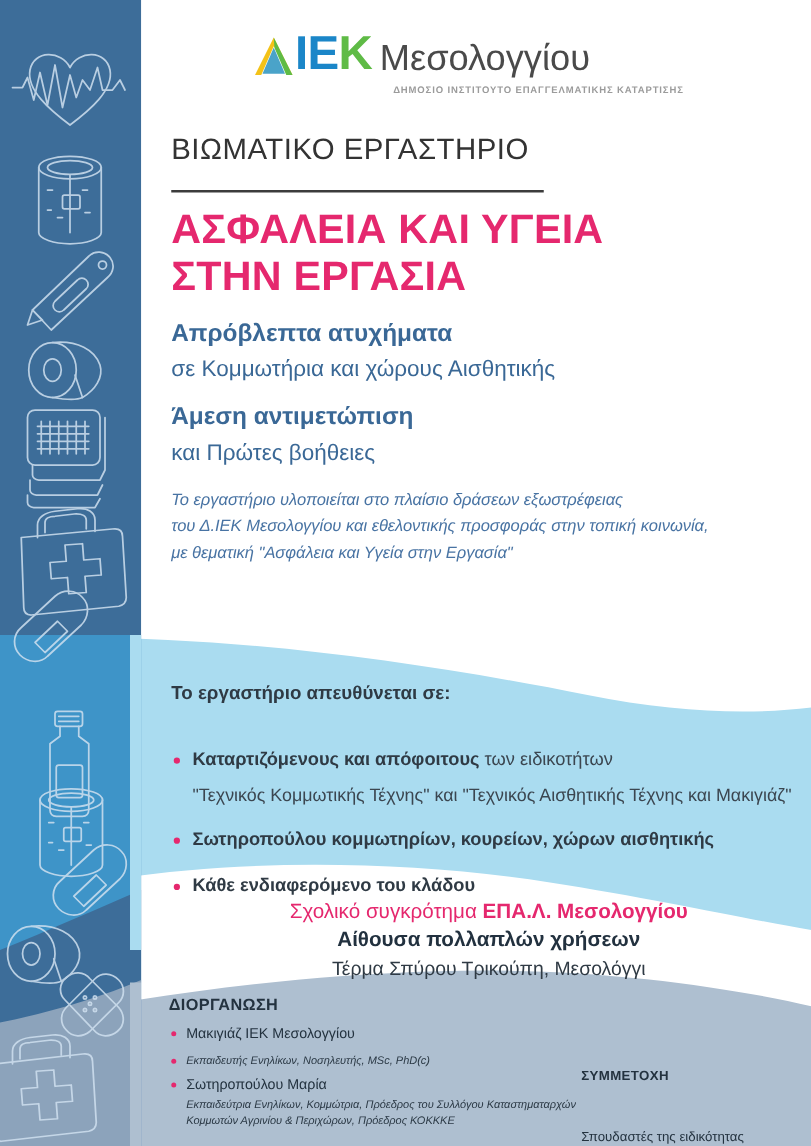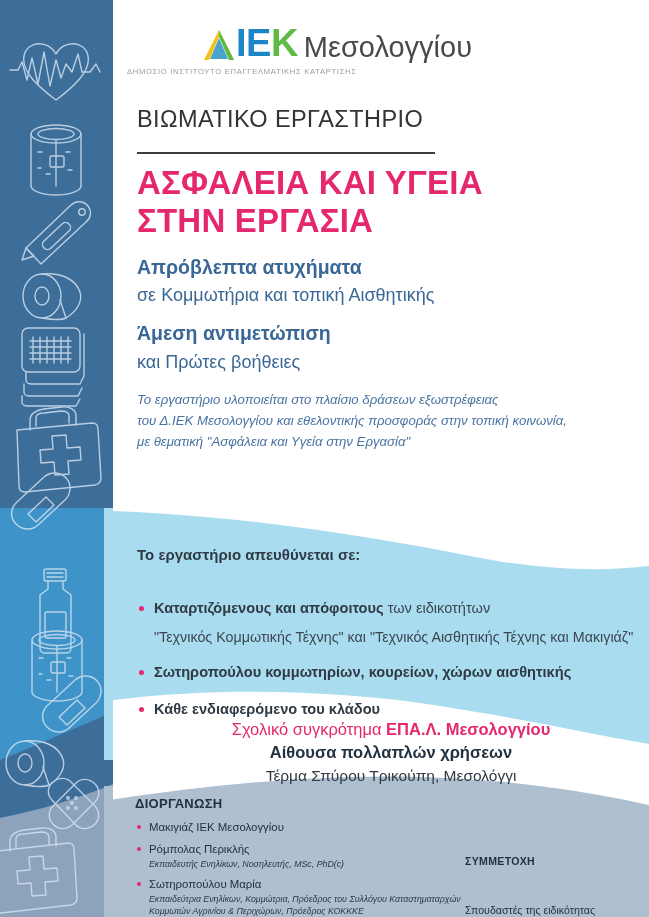--- a/index.html
+++ b/index.html
@@ -48,22 +48,22 @@
     line-height: 1;
   }
   .logo-iek .c-blue { color: #1b86c8; }
   .logo-iek .c-green { color: #5fbb46; }
   .logo-meso {
     font-size: 29px; color: #4a4a4a; font-weight: 400;
     line-height: 1; margin-left: 6px; letter-spacing: 0px;
   }
   .logo-sub {
     margin-top: 5px;
-    font-size: 7.6px; color: #9b9b9b; font-weight: 400;
-    letter-spacing: 0.7px; text-align: left;
+    font-size: 7.6px; color: #9b9b9b; font-weight: 700;
+    letter-spacing: 0.7px; text-align: right;
   }
 
   
   .kicker {
     position: absolute; left: 24px; top: 106px;
     font-size: 23.5px; color: #333333; letter-spacing: 0.4px;
     font-weight: 400;
   }
   .rule {
     position: absolute; left: 24px; top: 152px;
@@ -323,21 +323,21 @@
     </div>
 
     <div class="kicker">ΒΙΩΜΑΤΙΚΟ ΕΡΓΑΣΤΗΡΙΟ</div>
     <div class="rule"></div>
     <div class="headline">
       <div>ΑΣΦΑΛΕΙΑ ΚΑΙ ΥΓΕΙΑ</div>
       <div>ΣΤΗΝ ΕΡΓΑΣΙΑ</div>
     </div>
 
     <div class="sub1-bold">Απρόβλεπτα ατυχήματα</div>
-    <div class="sub1-reg">σε Κομμωτήρια και τοπική Αισθητικής</div>
+    <div class="sub1-reg">σε Κομμωτήρια και χώρους Αισθητικής</div>
     <div class="sub2-bold">Άμεση αντιμετώπιση</div>
     <div class="sub2-reg">και Πρώτες βοήθειες</div>
 
     <div class="blurb">
       <div>Το εργαστήριο υλοποιείται στο πλαίσιο δράσεων εξωστρέφειας</div>
       <div>του Δ.ΙΕΚ Μεσολογγίου και εθελοντικής προσφοράς στην τοπική κοινωνία,</div>
       <div>με θεματική "Ασφάλεια και Υγεία στην Εργασία"</div>
     </div>
 
 
@@ -358,21 +358,20 @@
     </div>
 
     <div class="org">
       <div class="org-h">ΔΙΟΡΓΑΝΩΣΗ</div>
 
       <div class="org-item">
         <div class="org-name">Μακιγιάζ ΙΕΚ Μεσολογγίου</div>
       </div>
 
       <div class="org-item">
-        <div class="org-name">Ρόμπολας Περικλής</div>
         <div class="org-role">Εκπαιδευτής Ενηλίκων, Νοσηλευτής, MSc, PhD(c)</div>
       </div>
 
       <div class="org-item">
         <div class="org-name">Σωτηροπούλου Μαρία</div>
         <div class="org-role">Εκπαιδεύτρια Ενηλίκων, Κομμώτρια, Πρόεδρος του Συλλόγου Καταστηματαρχών Κομμωτών Αγρινίου &amp; Περιχώρων, Πρόεδρος ΚΟΚΚΚΕ</div>
       </div>
     </div>
 
     <div class="part">

